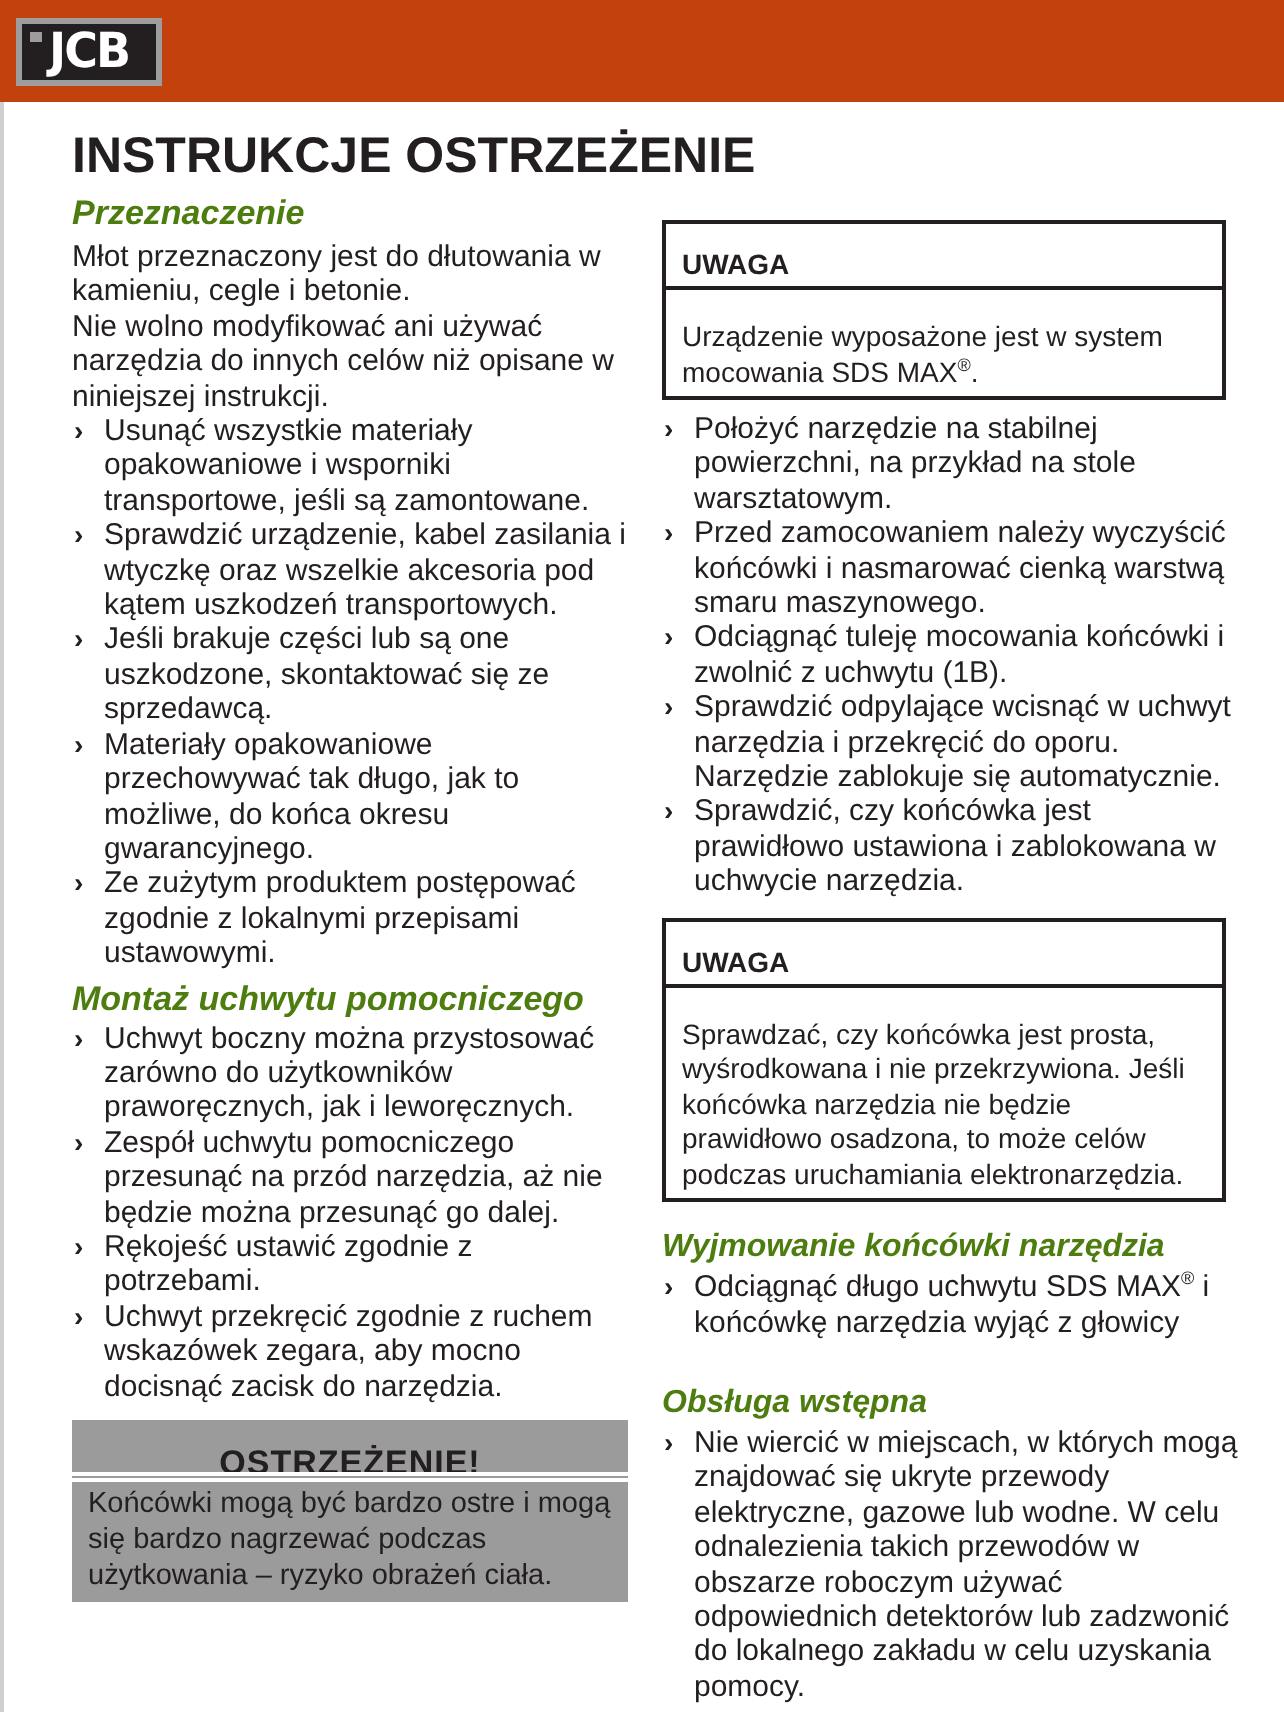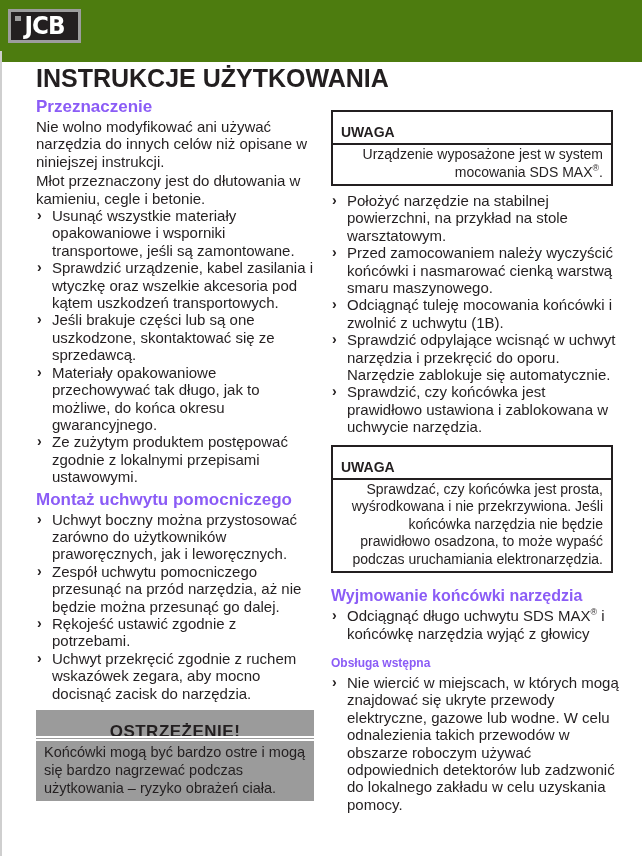--- a/index.html
+++ b/index.html
@@ -2,21 +2,21 @@
 <html><head>
 <meta charset="utf-8">
 <style>
   html, body { margin:0; padding:0; }
   body {
     width:642px; height:856px; overflow:hidden; background:#ffffff;
     font-family:"Liberation Sans", sans-serif; color:#231f20;
     position:relative;
   }
   .topbar {
-    position:absolute; left:0; top:0; width:642px; height:62px; background:#4d7c0f;
+    position:absolute; left:0; top:0; width:642px; height:51px; background:#c2410c;
   }
   .logo {
     position:absolute; left:8px; top:9px; width:73px; height:34px;
     background:#9d9d9d; box-sizing:border-box; padding:3px;
   }
   .logo-inner {
     width:100%; height:100%; background:#231f20; display:flex; align-items:center;
     justify-content:center; position:relative;
   }
   .logo-text {
@@ -28,35 +28,35 @@
   }
   .left-edge { position:absolute; left:0; top:51px; width:2px; height:805px; background:#cfcfcf; }
   .page-title {
     position:absolute; left:36px; top:63px; font-size:25px; font-weight:bold; letter-spacing:0px;
     margin:0; line-height:30px; color:#231f20;
   }
   .col { position:absolute; font-size:15px; line-height:17.4px; }
   .col-left { left:36px; top:96px; width:280px; }
   .col-right { left:331px; top:110px; width:290px; }
   h2 {
-    font-size:17px; font-weight:bold; margin:0; line-height:22px; color:#8b5cf6;
+    font-size:17px; font-weight:bold; margin:0; line-height:22px; color:#4d7c0f;font-style:italic;
   }
   p { margin:0; }
   ul { list-style:none; margin:0; padding:0; }
   li { position:relative; padding-left:16px; }
   li .bullet {
     position:absolute; left:1px; top:0; font-weight:bold; font-size:14px;
   }
   .notice {
     border:2px solid #231f20; box-sizing:border-box; width:282px;
   }
   .notice-head {
     font-weight:bold; font-size:14px; padding:12px 8px 3px 8px; border-bottom:2px solid #231f20; line-height:16px;
   }
-  .notice-body { padding:1px 8px 3px 8px; font-size:14px; line-height:17.5px;text-align:right; }
+  .notice-body { padding:15px 8px 3px 8px; font-size:14px; line-height:17.5px; }
   .warning { width:278px; background:#9b9b9b; margin-top:8px; }
   .warning-head {
     display:flex; align-items:center; gap:10px; padding:3px 6px; height:26px; box-sizing:border-box;
     font-weight:bold; font-size:17px; letter-spacing:0.5px;flex-direction:column;
   }
   .warning-sep { height:5px; background:#fff; position:relative; }
   .warning-sep:after { content:""; position:absolute; left:0; right:0; top:2px; height:1px; background:#9b9b9b; }
   .warning-body { padding:2px 8px 4px 8px; font-size:14.5px; line-height:18px; }
   sup { font-size:9px; line-height:0; }
 </style>
@@ -66,26 +66,26 @@
 <div class="topbar">
   <div class="logo">
     <div class="logo-inner">
       <span class="logo-mark"></span>
       <span class="logo-text">JCB</span>
     </div>
   </div>
 </div>
 <div class="left-edge"></div>
 
-<h1 class="page-title">INSTRUKCJE UŻYTKOWANIA</h1>
+<h1 class="page-title">INSTRUKCJE OSTRZEŻENIE</h1>
 
 <div class="col col-left">
   <h2>Przeznaczenie</h2>
+  <p style="margin-top:2px">Młot przeznaczony jest do dłutowania w kamieniu, cegle i betonie.</p>
   <p>Nie wolno modyfikować ani używać narzędzia do innych celów niż opisane w niniejszej instrukcji.</p>
-  <p style="margin-top:2px">Młot przeznaczony jest do dłutowania w kamieniu, cegle i betonie.</p>
   <ul>
     <li><span class="bullet">›</span><span>Usunąć wszystkie materiały opakowaniowe i wsporniki transportowe, jeśli są zamontowane.</span></li>
     <li><span class="bullet">›</span><span>Sprawdzić urządzenie, kabel zasilania i wtyczkę oraz wszelkie akcesoria pod kątem uszkodzeń transportowych.</span></li>
     <li><span class="bullet">›</span><span>Jeśli brakuje części lub są one uszkodzone, skontaktować się ze sprzedawcą.</span></li>
     <li><span class="bullet">›</span><span>Materiały opakowaniowe przechowywać tak długo, jak to możliwe, do końca okresu gwarancyjnego.</span></li>
     <li><span class="bullet">›</span><span>Ze zużytym produktem postępować zgodnie z lokalnymi przepisami ustawowymi.</span></li>
   </ul>
 
   <h2 style="margin-top:3px">Montaż uchwytu pomocniczego</h2>
   <ul>
@@ -119,25 +119,25 @@
   <ul style="margin-top:6px">
     <li><span class="bullet">›</span><span>Położyć narzędzie na stabilnej powierzchni, na przykład na stole warsztatowym.</span></li>
     <li><span class="bullet">›</span><span>Przed zamocowaniem należy wyczyścić końcówki i nasmarować cienką warstwą smaru maszynowego.</span></li>
     <li><span class="bullet">›</span><span>Odciągnąć tuleję mocowania końcówki i zwolnić z uchwytu (1B).</span></li>
     <li><span class="bullet">›</span><span>Sprawdzić odpylające wcisnąć w uchwyt narzędzia i przekręcić do oporu. Narzędzie zablokuje się automatycznie.</span></li>
     <li><span class="bullet">›</span><span>Sprawdzić, czy końcówka jest prawidłowo ustawiona i zablokowana w uchwycie narzędzia.</span></li>
   </ul>
 
   <div class="notice" style="margin-top:9px">
     <div class="notice-head">UWAGA</div>
-    <div class="notice-body">Sprawdzać, czy końcówka jest prosta, wyśrodkowana i nie przekrzywiona. Jeśli końcówka narzędzia nie będzie prawidłowo osadzona, to może wypaść podczas uruchamiania elektronarzędzia.</div>
+    <div class="notice-body">Sprawdzać, czy końcówka jest prosta, wyśrodkowana i nie przekrzywiona. Jeśli końcówka narzędzia nie będzie prawidłowo osadzona, to może celów podczas uruchamiania elektronarzędzia.</div>
   </div>
 
   <h2 style="margin-top:12px; font-size:16px">Wyjmowanie końcówki narzędzia</h2>
   <ul>
     <li><span class="bullet">›</span><span>Odciągnąć długo uchwytu SDS MAX</span><sup>®</sup><span> i końcówkę narzędzia wyjąć z głowicy</span></li>
   </ul>
 
-  <h2 style="margin-top:10px; font-size:12px">Obsługa wstępna</h2>
+  <h2 style="margin-top:21px; font-size:16px">Obsługa wstępna</h2>
   <ul>
     <li><span class="bullet">›</span><span>Nie wiercić w miejscach, w których mogą znajdować się ukryte przewody elektryczne, gazowe lub wodne. W celu odnalezienia takich przewodów w obszarze roboczym używać odpowiednich detektorów lub zadzwonić do lokalnego zakładu w celu uzyskania pomocy.</span></li>
   </ul>
 </div>
 
 </body></html>

